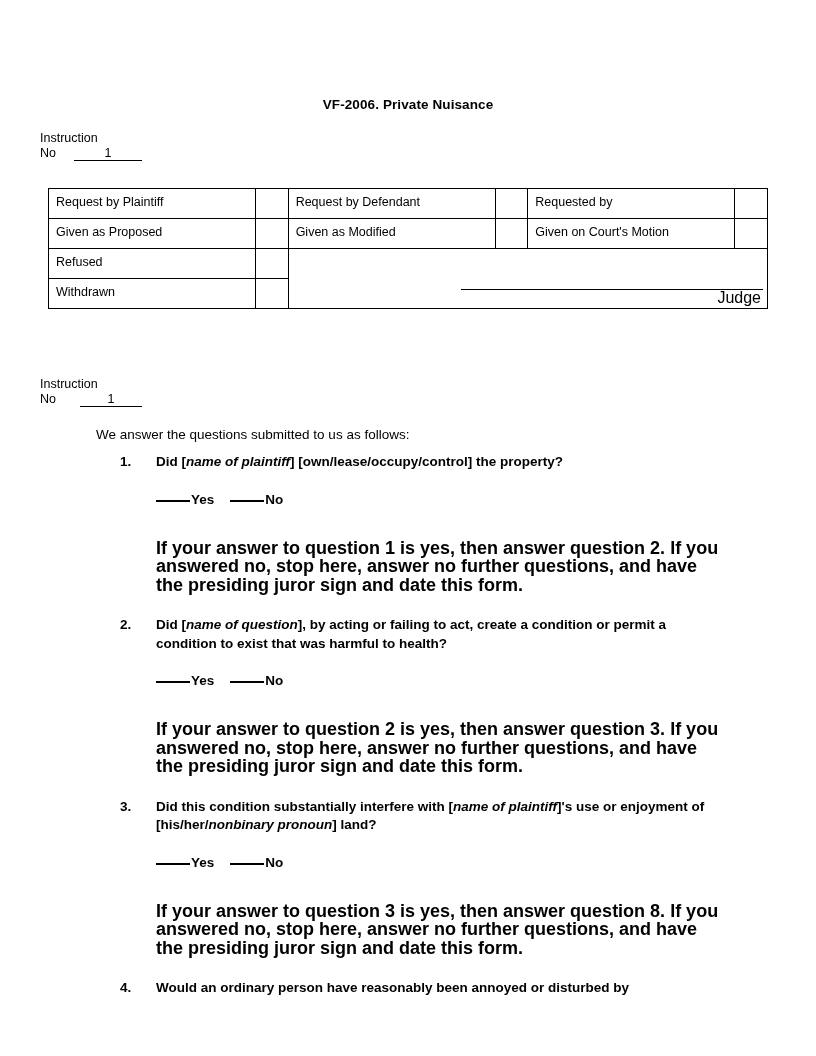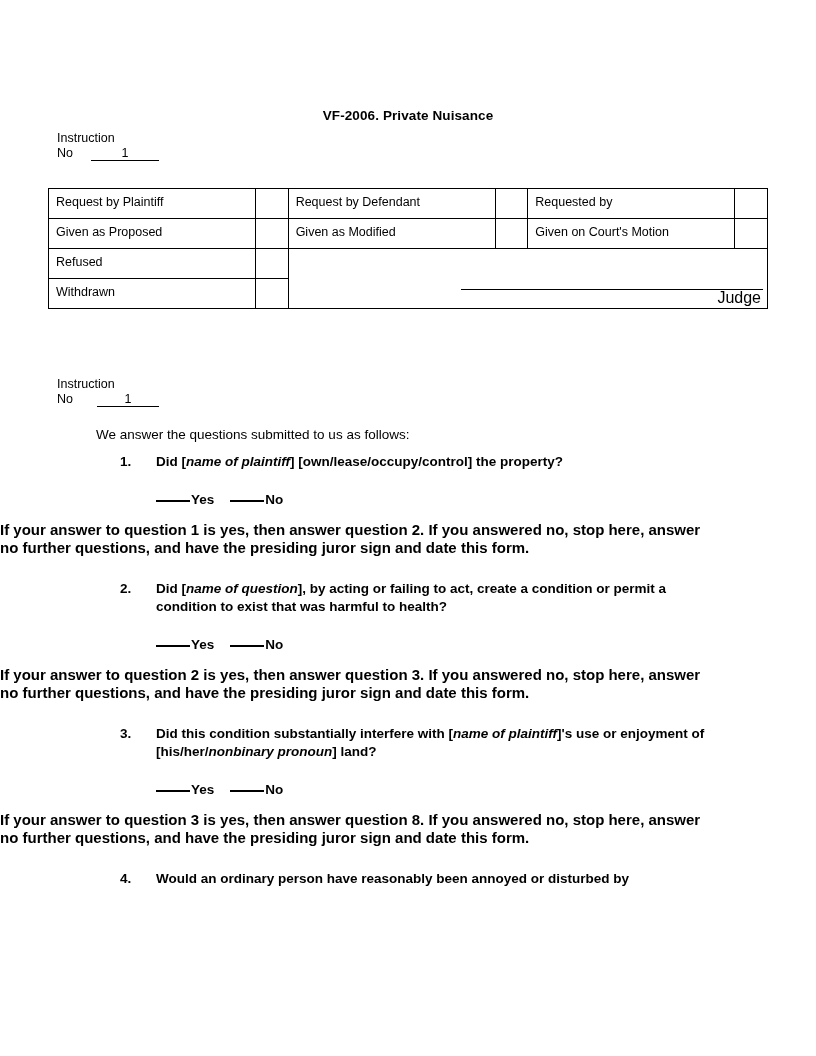--- a/index.html
+++ b/index.html
@@ -12,33 +12,33 @@
     height: 1056px;
     position: relative;
     font-family: "Liberation Sans", sans-serif;
     color: #000000;
     overflow: hidden;
   }
 
   
   .doc-title {
     position: absolute;
-    top: 108px;
+    top: 97px;
     left: 0;
     width: 816px;
     text-align: center;
     font-size: 13.5px;
     font-weight: bold;
     letter-spacing: 0.1px;
   }
 
   
   .instr-block {
     position: absolute;
-    left: 57px;
+    left: 40px;
     font-size: 12.5px;
     line-height: 15px;
     white-space: nowrap;
   }
   .instr-block .line1 { display: block; }
   .instr-block .line2 {
     display: flex;
     align-items: flex-end;
     gap: 0;
   }
@@ -159,24 +159,25 @@
     display: inline-block;
     border-bottom: 2px solid #000;
     width: 34px;
     margin-right: 1px;
     vertical-align: 2px;
     height: 11px;
   }
   .answer-gap { display: inline-block; width: 16px; }
 
   .directive {
+    padding-left: 156px;
     padding-right: 96px;
-    margin-top: 12px;
+    margin-top: 30px;
     margin-bottom: 22px;
-    font-size: 15px;
+    font-size: 18px;
     font-weight: bold;
     line-height: 18.5px;
   }
 </style>
 </head>
 <body>
 
 <div class="doc-title">VF-2006. Private Nuisance</div>
 
 <div class="instr-block" id="instr-block-1">

